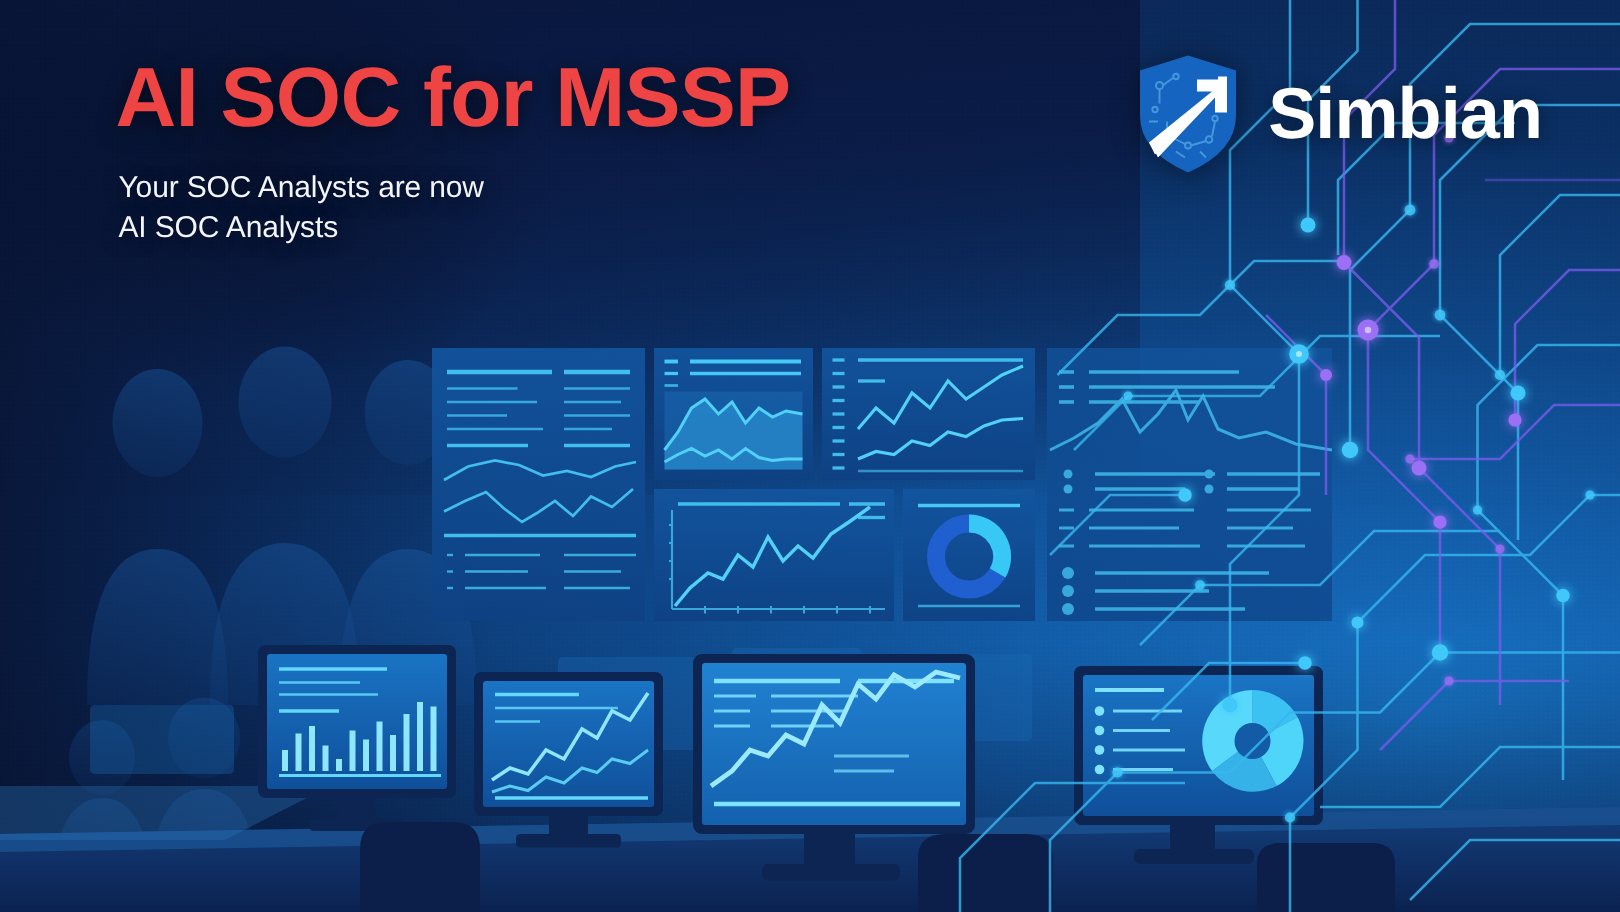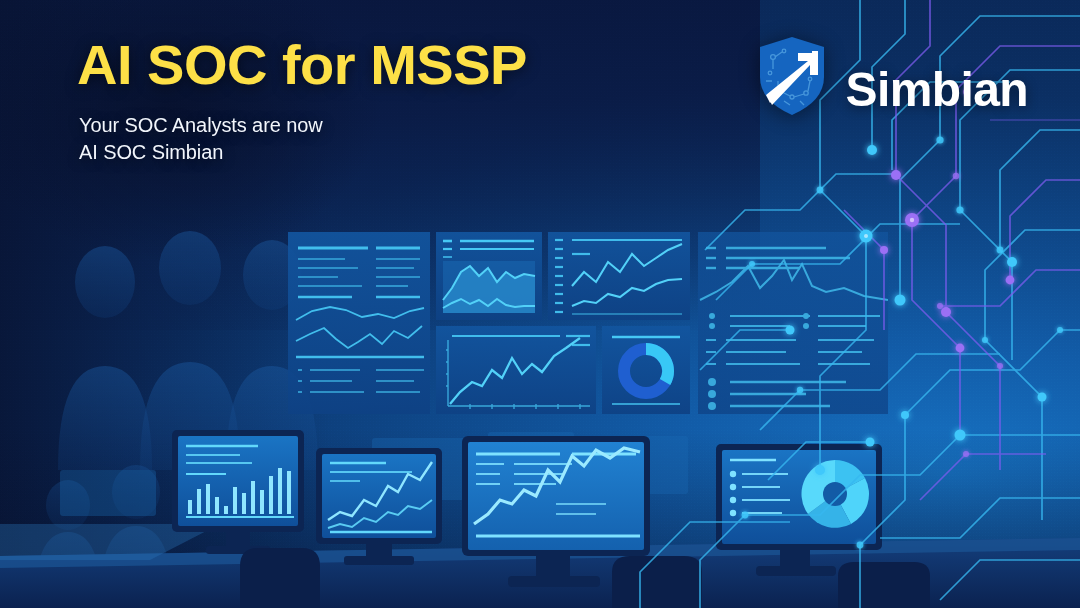--- a/index.html
+++ b/index.html
@@ -42,37 +42,37 @@
     background-size:3px 3px;
     mix-blend-mode:overlay;
   }
 
   
   .copy{position:absolute;left:77px;top:36px;z-index:40;}
   .headline{
     margin:0;
     font-size:56px;line-height:1.04;
     font-weight:bold;
-    color:#fde047;
+    color:#ef4444;
     letter-spacing:-.5px;
     text-shadow:0 2px 14px rgba(0,0,0,.55);
   }
   .subhead{
     margin:18px 0 0 2px;
     font-size:20px;line-height:1.34;
     font-weight:normal;
     color:#f2f6fc;
     letter-spacing:-.1px;
     text-shadow:0 2px 12px rgba(0,0,0,.5);
   }
 
   
   .logo{
     position:absolute;right:52px;top:35px;z-index:40;
-    display:flex;align-items:flex-end;gap:17px;
+    display:flex;align-items:center;gap:17px;
   }
   .logo-mark{width:72px;height:82px;display:block;filter:drop-shadow(0 2px 10px rgba(0,0,0,.45));}
   .logo-word{
     font-size:48px;font-weight:bold;color:#ffffff;letter-spacing:-.6px;
     text-shadow:0 2px 12px rgba(0,0,0,.45);
   }
 
   
   .scene{position:absolute;inset:0;z-index:10;}
   .circuit{position:absolute;inset:0;z-index:20;}
@@ -555,21 +555,21 @@
   <div class="bg-topdark"></div>
   <div class="bg-leftdark"></div>
   <div class="bg-cornerdark"></div>
   <div class="bg-bottomdark"></div>
   <div class="noise"></div>
 
   <div class="copy">
     <h1 class="headline">AI SOC for MSSP</h1>
     <p class="subhead">
       <span>Your SOC Analysts are now</span><br>
-      <span>AI SOC Simbian</span>
+      <span>AI SOC Analysts</span>
     </p>
   </div>
 
   <div class="logo">
     <svg class="logo-mark" viewBox="0 0 72 82">
       <path d="M36 2 L68 12 L68 42 Q68 66 36 80 Q4 66 4 42 L4 12 Z" fill="#1565C0"></path>
       <g stroke="#4f9fe0" stroke-width="1.3" fill="none" opacity=".85">
         <circle cx="17" cy="22" r="2.4"></circle>
           <circle cx="28" cy="16" r="1.8"></circle>
         <circle cx="14" cy="38" r="1.8"></circle>

